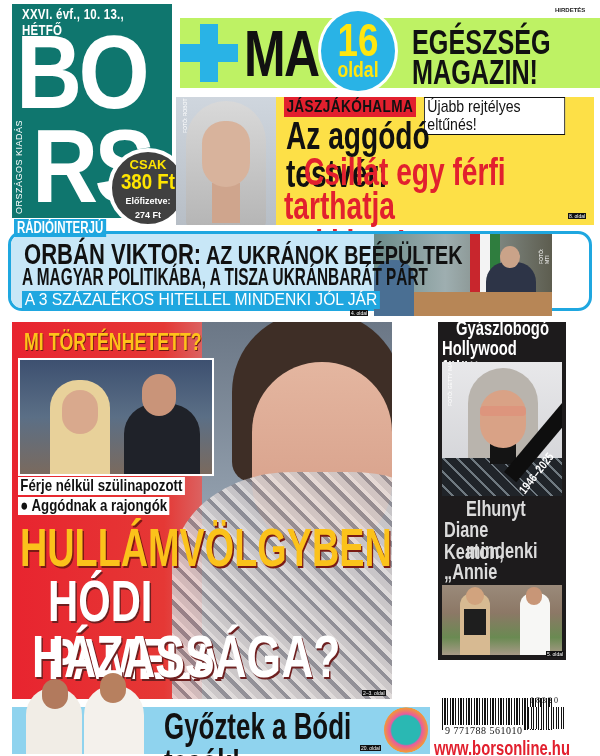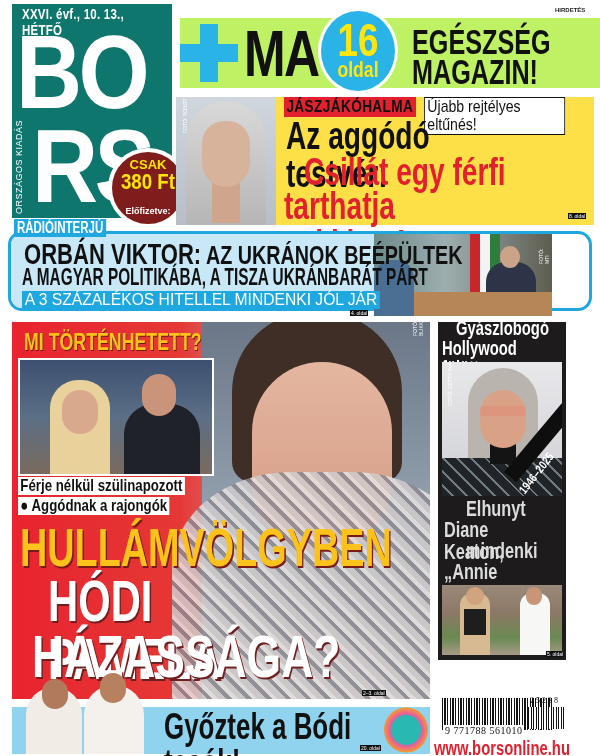--- a/index.html
+++ b/index.html
@@ -6,24 +6,24 @@
   body { width: 600px; height: 756px; background: #ffffff; position: relative; overflow: hidden; font-family: "Liberation Sans", sans-serif; }
   .abs { position: absolute; }
   .cond { font-family: "Liberation Sans", sans-serif; font-weight: 700; transform-origin: left top; white-space: nowrap; }
 
   
   #logo { left: 12px; top: 4px; width: 160px; height: 214px; background: #0f766e; }
   #logo .date { left: 10px; top: 2px; color: #fff; font-size: 14px; font-weight: 700; transform: scaleX(0.82); transform-origin: left top; letter-spacing: 0.3px; }
   #logo .bo { left: 4px; top: 16px; color: #fff; font-size: 104px; font-weight: 700; line-height: 1; transform: scaleX(0.88); transform-origin: left top; letter-spacing: -4px; }
   #logo .rs { left: 20px; top: 110px; color: #fff; font-size: 104px; font-weight: 700; line-height: 1; transform: scaleX(0.88); transform-origin: left top; letter-spacing: -4px; }
   #logo .vert { left: 2px; top: 210px; color: #fff; font-size: 9px; font-weight: 400; transform: rotate(-90deg); transform-origin: left top; letter-spacing: 0.5px; white-space: nowrap; }
-  #price { left: 108px; top: 148px; width: 80px; height: 80px; border-radius: 50%; background: #7f1d1d; border: 4px solid #fff; color: #fff; text-align: center; }
+  #price { left: 108px; top: 148px; width: 80px; height: 80px; border-radius: 50%; background: #404040; border: 4px solid #fff; color: #fff; text-align: center; }
   #price .csak { font-size: 13px; font-weight: 700; color: #ffe500; margin-top: 6px; line-height: 1; }
   #price .p380 { font-size: 22px; font-weight: 700; color: #ffe500; line-height: 1; transform: scaleX(0.85); }
-  #price .elo { font-size: 9px; font-weight: 700; line-height: 1.1; margin-top: 14px; }
+  #price .elo { font-size: 9px; font-weight: 700; line-height: 1.1; margin-top: 4px; }
 
   
   #hirdetes { left: 555px; top: 7px; font-size: 6px; font-weight: 700; color: #222; }
   #mag { left: 180px; top: 18px; width: 485px; height: 70px; background: #bef264; }
   #mag .zig { left: 0; top: -3px; width: 413px; height: 6px; background: radial-gradient(circle at 3px 0px, #fff 3px, transparent 3.5px); background-size: 7px 6px; }
   #plus-v { left: 20px; top: 6px; width: 18px; height: 58px; background: #29b3e6; }
   #plus-h { left: 0; top: 26px; width: 58px; height: 18px; background: #29b3e6; }
   #mag .ma { left: 64px; top: 4px; font-size: 64px; font-weight: 700; color: #111; line-height: 1; transform: scaleX(0.78); transform-origin: left top; letter-spacing: -2px; }
   #circle16 { left: 138px; top: -10px; width: 80px; height: 86px; border-radius: 50%; background: #29b3e6; border: 3px solid #fff; text-align: center; }
   #circle16 .n16 { font-size: 46px; font-weight: 700; color: #ffe60f; line-height: 1; margin-top: 6px; transform: scaleX(0.8); }
@@ -58,21 +58,21 @@
   #orbanphoto .desk { left: 0; top: 58px; width: 178px; height: 24px; background: #b78656; }
   #orbanphoto .flag1 { left: 96px; top: 0; width: 10px; height: 60px; background: #c8262d; }
   #orbanphoto .flag2 { left: 106px; top: 0; width: 10px; height: 60px; background: #f3f3f3; }
   #orbanphoto .flag3 { left: 116px; top: 0; width: 10px; height: 60px; background: #2f7d3e; }
   #orbanphoto .man { left: 112px; top: 28px; width: 50px; height: 36px; border-radius: 20px 20px 0 0; background: #2d3447; }
   #orbanphoto .head { left: 126px; top: 12px; width: 20px; height: 22px; border-radius: 50%; background: #caa389; }
   #orbanphoto .interviewer { left: 0; top: 26px; width: 40px; height: 56px; border-radius: 18px 18px 0 0; background: #4a6f93; }
   #orbanphoto .credit { left: 164px; top: 30px; font-size: 5px; color: #fff; transform: rotate(-90deg); transform-origin: left top; }
 
   
-  #main { left: 12px; top: 322px; width: 418px; height: 377px; background: linear-gradient(90deg, #e8242f 0%, #e53835 40%, #c7b6b8 70%, #8e9196 100%); overflow: hidden; }
+  #main { left: 12px; top: 322px; width: 380px; height: 377px; background: linear-gradient(90deg, #e8242f 0%, #e53835 40%, #c7b6b8 70%, #8e9196 100%); overflow: hidden; }
   #pamela { left: 190px; top: 0; width: 228px; height: 377px; background: linear-gradient(180deg, #6b7786 0%, #93a0ae 50%, #b9b7b8 100%); }
   #pamela .hair { left: 30px; top: -10px; width: 170px; height: 170px; border-radius: 80px 80px 20px 20px; background: #3e2e26; }
   #pamela .face { left: 50px; top: 40px; width: 140px; height: 190px; border-radius: 70px 70px 70px 70px; background: linear-gradient(180deg, #e4b6a0, #d49a84); }
   #pamela .fur { left: -30px; top: 150px; width: 300px; height: 240px; border-radius: 40% 40% 0 0; background: repeating-linear-gradient(45deg, #d0cbcc 0 6px, #8c8a92 6px 10px, #e7e2e1 10px 14px); opacity: 0.85; }
   #pamela .credit { left: 210px; top: 14px; font-size: 5px; color: #fff; transform: rotate(-90deg); transform-origin: left top; }
   #mi { left: 12px; top: 8px; font-size: 24px; font-weight: 700; color: #ffc21a; line-height: 1; transform: scaleX(0.74); transform-origin: left top; text-shadow: 1px 1px 0 #6b1a12; }
   #couple { left: 6px; top: 36px; width: 196px; height: 118px; background: linear-gradient(180deg, #3d5070 0%, #5b6f86 50%, #7a6a5e 100%); border: 2px solid #fff; overflow: hidden; }
   #couple .woman { left: 30px; top: 20px; width: 60px; height: 100px; border-radius: 28px 28px 0 0; background: #e8d19a; }
   #couple .wface { left: 42px; top: 30px; width: 36px; height: 44px; border-radius: 18px; background: #d9a98d; }
   #couple .man { left: 104px; top: 44px; width: 76px; height: 80px; border-radius: 30px 30px 0 0; background: #1f2229; }
@@ -244,15 +244,15 @@
     <div class="abs vest"></div>
     <div class="abs h1"></div>
     <div class="abs p2"></div>
     <div class="abs h2"></div>
   </div>
 </div>
 <div id="p3" class="abs">5. oldal</div>
 
 <div id="barcode" class="abs"></div>
 <div id="barcode2" class="abs"></div>
-<div id="bar-num2" class="abs">25238</div>
+<div id="bar-num2" class="abs">18320</div>
 <div id="bar-num" class="abs">9 771788 561010</div>
 <div id="url" class="abs">www.borsonline.hu</div>
 
 </body></html>

